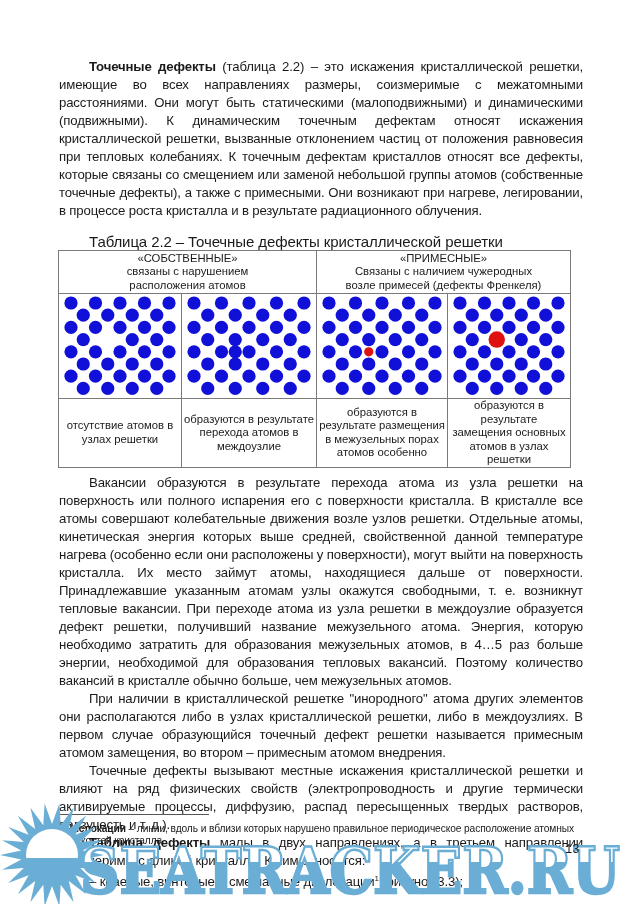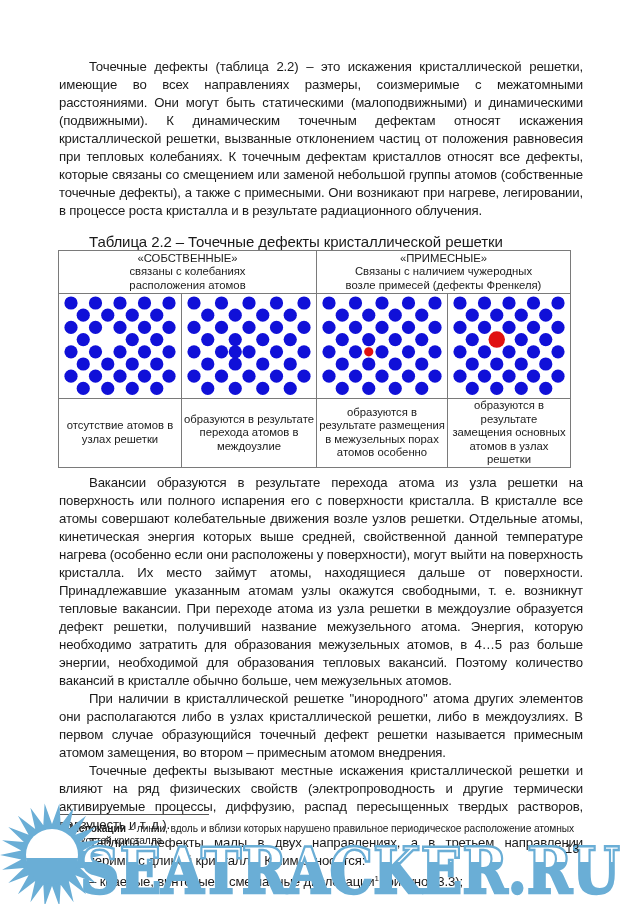--- a/index.html
+++ b/index.html
@@ -1,20 +1,20 @@
 <!DOCTYPE html>
 <html><head>
 <meta charset="utf-8">
 <style>
   html, body { margin: 0; padding: 0; background: #ffffff; }
   body { width: 639px; height: 904px; position: relative; overflow: hidden;
          font-family: "Liberation Sans", sans-serif; color: #1a1a1a; }
   .page { position: absolute; left: 59px; top: 58px; width: 524px; }
   p.para { margin: 0; font-size: 13.2px; line-height: 18px; text-align: justify; text-indent: 30px; letter-spacing: -0.15px; }
-  p.para b { font-weight: normal; }
+  p.para b { font-weight: bold; }
   p.list { text-indent: 30px; }
   .caption { font-size: 15px; line-height: 16px; margin: 14px 0 0 30px; letter-spacing: -0.1px; }
   table.defects { border-collapse: collapse; width: 442px; margin-left: -1px; font-size: 11.3px; line-height: 13.5px; padding-left: 27px; }
   table.defects td { border: 1px solid #7a7a7a; text-align: center; vertical-align: middle; padding: 0 2px; }
   td.head { height: 42px; }
   td.sub { height: 28px; }
   td.img { height: 104px; padding: 0; }
   td.desc { height: 53px; }
   .lattice { display: block; margin: 0 auto; }
   .fn-rule { position: absolute; left: 59px; top: 814px; width: 150px; height: 1px; background: #555; }
@@ -29,21 +29,21 @@
 <div class="page">
   <p class="para"><b>Точечные дефекты</b><span> (таблица 2.2) – это искажения кристаллической решетки, имеющие во всех направлениях размеры, соизмеримые с межатомными расстояниями. Они могут быть статическими (малоподвижными) и динамическими (подвижными). К динамическим точечным дефектам относят искажения кристаллической решетки, вызванные отклонением частиц от положения равновесия при тепловых колебаниях. К точечным дефектам кристаллов относят все дефекты, которые связаны со смещением или заменой небольшой группы атомов (собственные точечные дефекты), а также с примесными. Они возникают при нагреве, легировании, в процессе роста кристалла и в результате радиационного облучения.</span></p>
 
   <div class="caption">Таблица 2.2 – Точечные дефекты кристаллической решетки</div>
 
   <table class="defects">
     <tbody>
         <tr>
       <td class="head" colspan="2">
         <div>«СОБСТВЕННЫЕ»</div>
-        <div>связаны с колебаниях</div>
+        <div>связаны с нарушением</div>
         <div>расположения атомов</div>
       </td>
       <td class="head" colspan="2">
         <div>«ПРИМЕСНЫЕ»</div>
         <div>Связаны с наличием чужеродных</div>
         <div>возле примесей (дефекты Френкеля)</div>
       </td>
     </tr>
     <tr>
       <td class="img">

